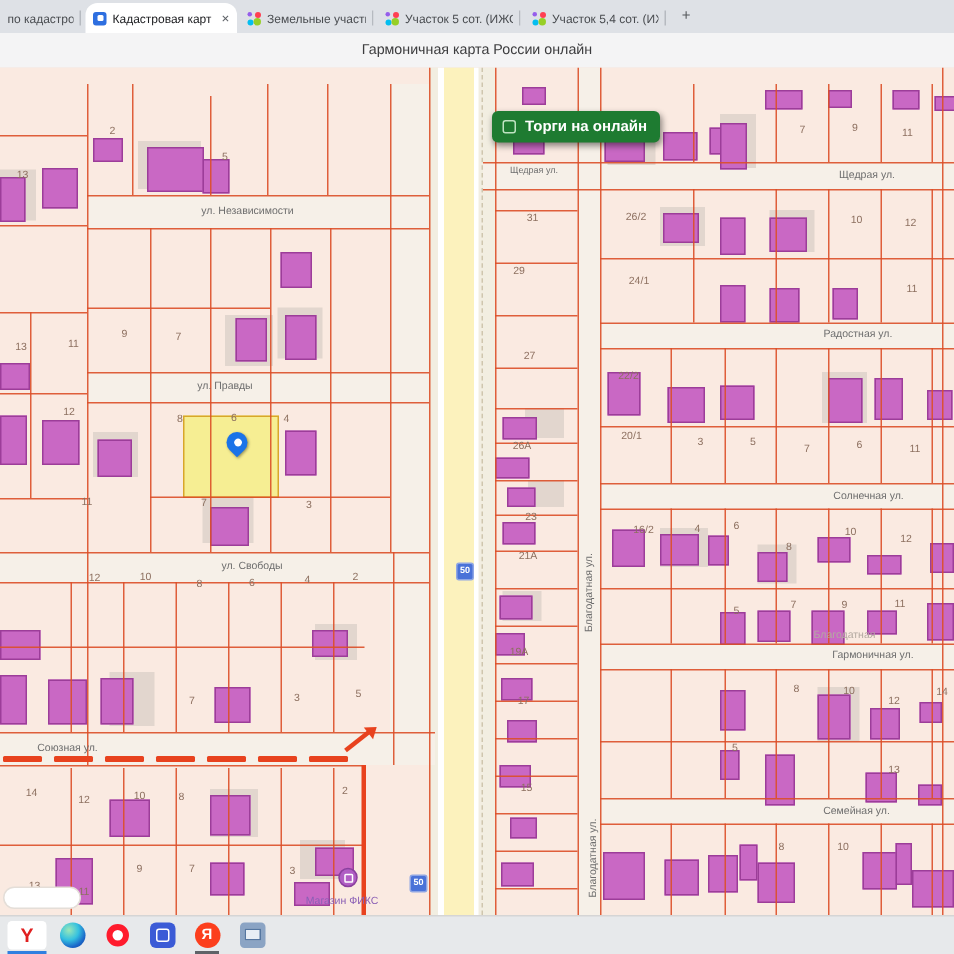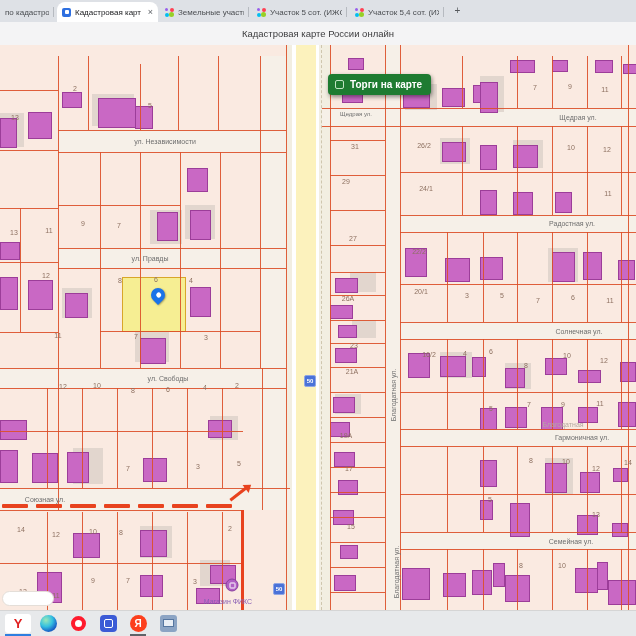--- a/index.html
+++ b/index.html
@@ -122,21 +122,21 @@
         <i class="c3"></i>
         <i class="c4"></i>
       </span>
       <span style="overflow: hidden; text-overflow: clip; flex: 1 1 0%;">Участок 5,4 сот. (ИЖС) на</span>
       <span class="sep"></span>
     </div>
   </div>
 <div id="newtab">+</div>
 
 <div id="titlebar">
-  <span class="t">Кадастровая карте России онлайн</span>
+  <span class="t">Гармоничная карта России онлайн</span>
 </div>
 
 <div id="map">
   <div id="road">
     <div class="w1"></div>
       <div class="yl"></div>
       <div class="w2"></div>
       <div class="dash"></div>
   </div>
   <div id="decor">
@@ -470,21 +470,21 @@
       <div class="plabel" style="left: 490px; top: 454px;">5</div>
       <div class="plabel" style="left: 596px; top: 469px;">13</div>
       <div class="plabel" style="left: 521px; top: 520px;">8</div>
       <div class="plabel" style="left: 562px; top: 520px;">10</div>
       <div class="badge50" style="left: 310px; top: 336px;">50</div>
       <div class="badge50" style="left: 279px; top: 544px;">50</div>
     </div>
   <div id="pin" style="left:151px;top:243px;"></div>
   <div id="torgi">
     <span class="chk"></span>
-    <span class="lbl">Торги на карте</span>
+    <span class="lbl">Торги на онлайн</span>
   </div>
   <div id="redvert" style="left:241px;top:465px;height:100px;"></div>
   <div id="redarrow"></div>
   <div id="map-pill"></div>
   <div id="poi-icon" style="left:232px;top:540px;"></div>
   <div id="poi-label" style="left:228px;top:556px;">Магазин ФИКС</div>
 </div>
 
 <div id="taskbar">
     <div class="underline" style="left: 5px; width: 26px;"></div>

